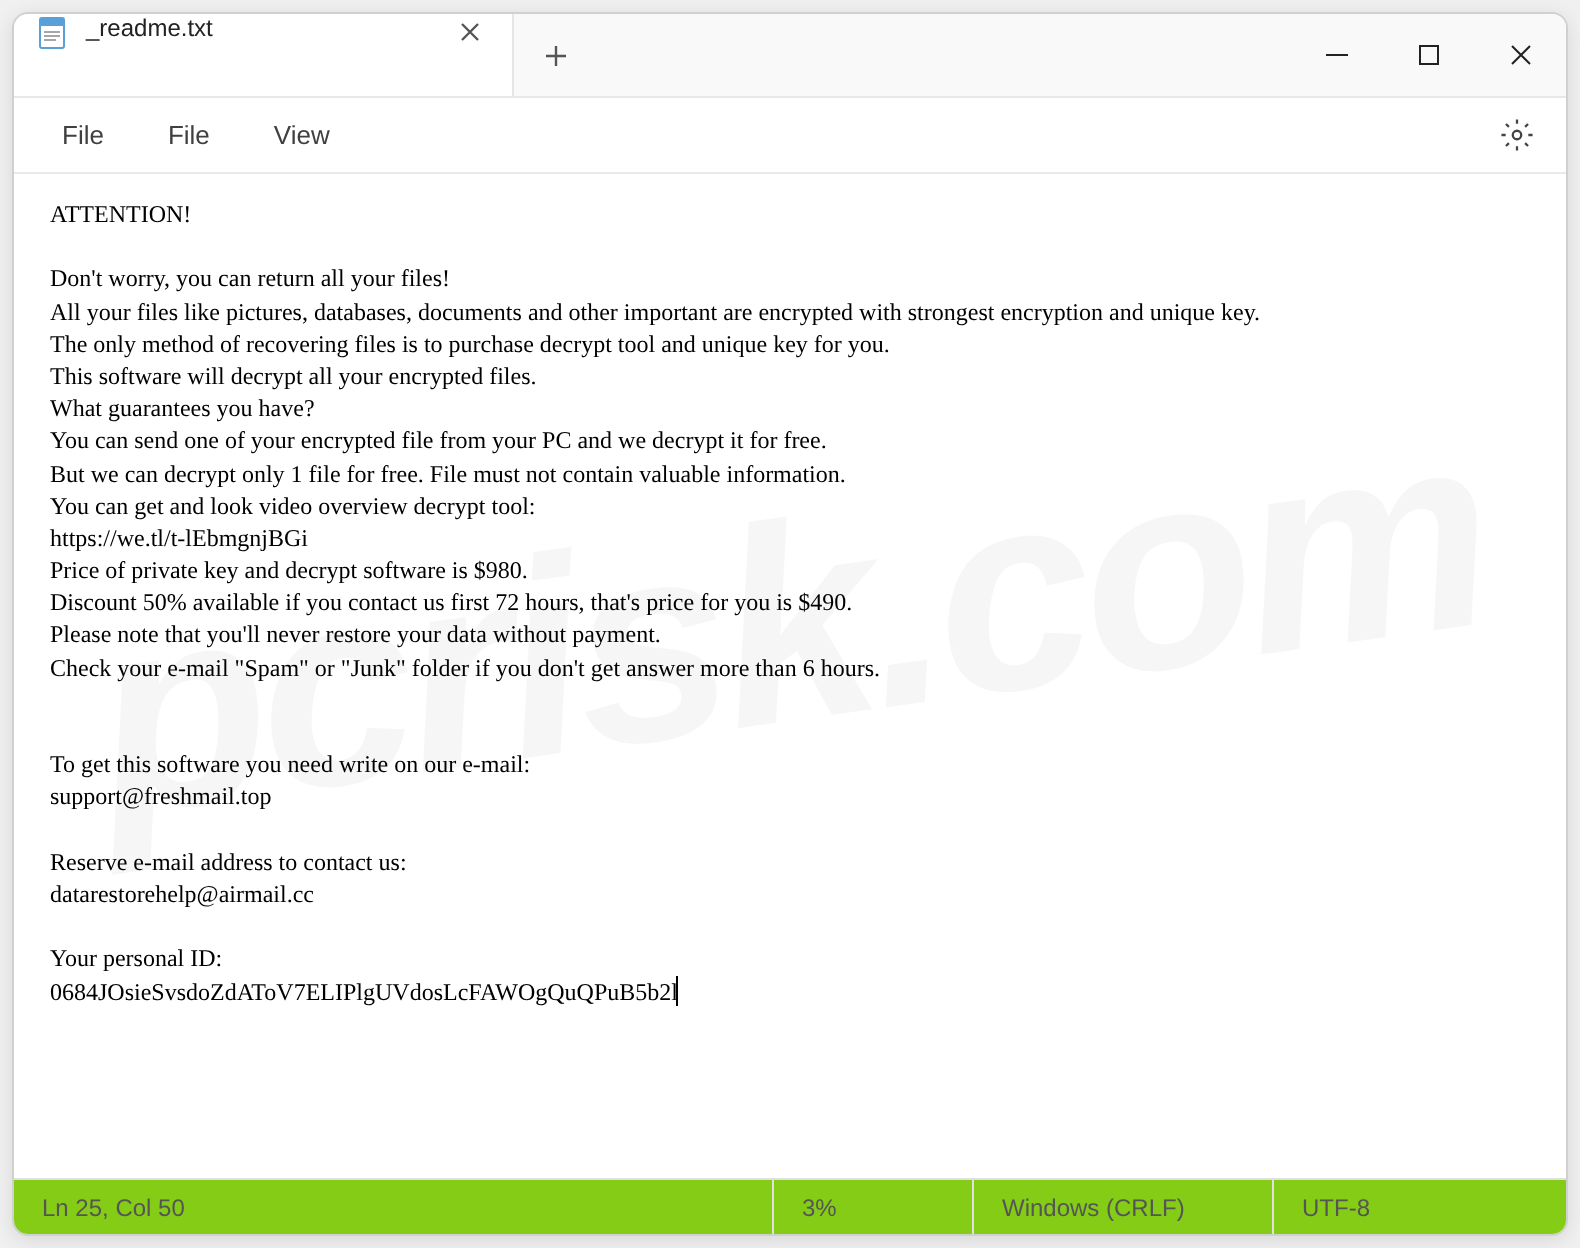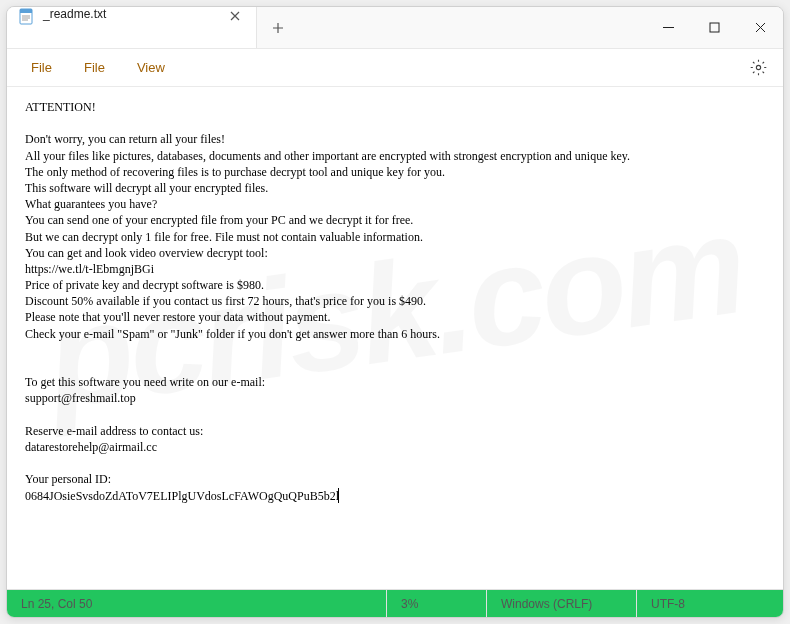--- a/index.html
+++ b/index.html
@@ -91,21 +91,21 @@
       display: flex;
       align-items: center;
       padding: 0 10px;
       gap: 4px;
       background: #ffffff;
       border-bottom: 1px solid #eaeaea;
     }
     .menu-item {
       padding: 6px 14px;
       font-size: 13px;
-      color: #a16207;
+      color: #404040;
       border-radius: 4px;
     }
     .menubar-spacer { flex: 1; }
     .settings-btn {
       width: 30px;
       height: 30px;
       display: flex;
       align-items: center;
       justify-content: center;
       color: #444;
@@ -125,21 +125,21 @@
       display: inline-block;
       border-left: 1px solid #000;
       height: 15px;
       vertical-align: text-bottom;
       margin-left: -1px;
     }
     .statusbar {
       height: 28px;
       display: flex;
       align-items: center;
-      background: #22c55e;
+      background: #84cc16;
       border-top: 1px solid #e0e0e0;
       font-size: 12px;
       color: #555;
     }
     .status-cell {
       padding: 0 14px;
       border-right: 1px solid #e0e0e0;
       height: 100%;
       display: flex;
       align-items: center;

